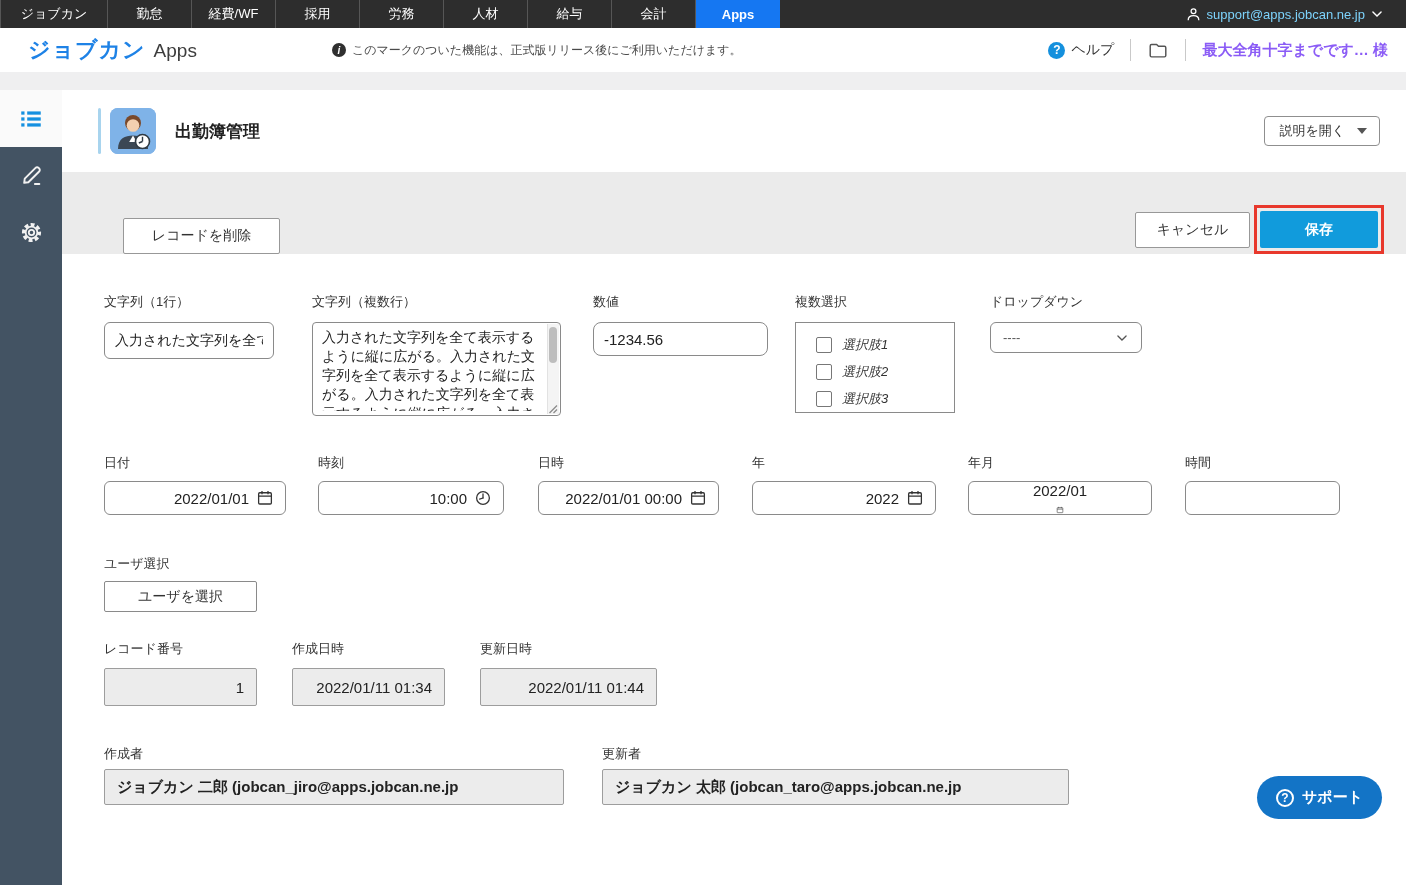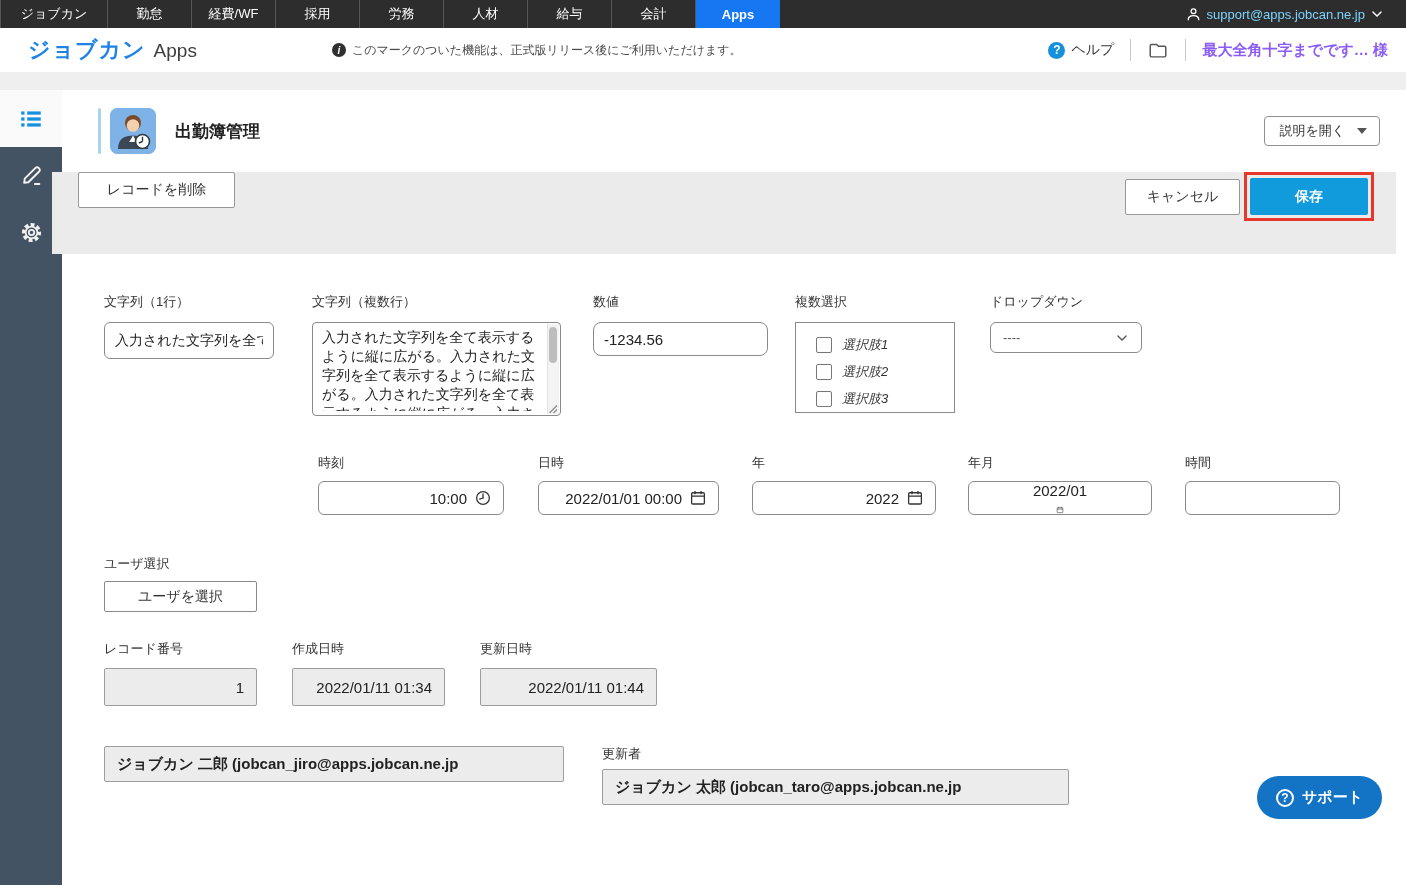--- a/index.html
+++ b/index.html
@@ -38,21 +38,21 @@
   
   .content-bg { position:absolute; left:62px; top:90px; width:1344px; height:795px; background:#fff; }
   .title-row { position:absolute; left:62px; top:90px; width:1344px; height:82px; display:flex; align-items:center; padding-left:36px; background:#fff; }
   .title-bar { width:3px; height:46px; background:#a8d4ee; border-radius:2px; }
   .app-icon { width:46px; height:46px; border-radius:8px; background:#7fb3e8; margin-left:9px; overflow:hidden; }
   .page-title { font-size:17px; font-weight:bold; color:#222; margin-left:19px; }
   .desc-btn { margin-left:auto; margin-right:26px; height:30px; padding:0 12px 0 14px; background:#fff; border:1px solid #8f8f8f; border-radius:4px; font-size:13px; color:#333; display:flex; align-items:center; cursor:pointer; font-family:inherit; }
   .caret { width:0; height:0; border-left:5px solid transparent; border-right:5px solid transparent; border-top:6px solid #555; margin-left:12px; }
 
   
-  .toolbar { position:absolute; left:52px; top:172px; width:1344px; height:82px; background:var(--toolbar_bg,#ebebeb); display:flex; align-items:flex-start; padding-left:26px; padding-right:22px; }
+  .toolbar { position:absolute; left:62px; top:172px; width:1344px; height:82px; background:var(--toolbar_bg,#ebebeb); display:flex; align-items:flex-end; padding-left:61px; padding-right:22px; }
   .btn { font-family:inherit; font-size:14px; cursor:pointer; }
   .btn.white { background:#fff; border:1px solid #989898; border-radius:2px; color:#333; }
   .delete-btn { width:157px; height:36px; }
   .toolbar-right { margin-left:auto; display:flex; align-items:center; gap:4px; }
   .cancel-btn { width:115px; height:36px; }
   .save-annot { border:3px solid var(--highlight_red,#e8382c); padding:3px; line-height:0; }
   .save-btn { width:118px; height:37px; background:var(--save_blue,#119bdc); border:none; border-radius:2px; color:#fff; font-weight:bold; }
 
   
   .fg { position:absolute; }
@@ -257,20 +257,32 @@
   <div class="fg" style="left:990px; top:294px;">
     <div class="fl">ドロップダウン</div>
     <div class="select">
       <span>----</span>
       <svg width="14" height="14" viewBox="0 0 24 24" fill="none" stroke="#555" stroke-width="2.2" stroke-linecap="round">
           <polyline points="5,8.5 12,15.5 19,8.5"></polyline>
         </svg>
     </div>
   </div>
 
+  <div class="fg" style="left:104px; top:455px;">
+    <div class="fl" style="margin-bottom:10px;">日付</div>
+    <div class="dt" style="width:182px;">
+      <span>2022/01/01</span>
+      <svg width="18" height="18" viewBox="0 0 24 24" fill="none" stroke="#333" stroke-width="1.7">
+          <rect x="3.5" y="5" width="17" height="15" rx="1.5"></rect>
+          <line x1="3.5" y1="9.5" x2="20.5" y2="9.5"></line>
+          <line x1="8" y1="2.5" x2="8" y2="7"></line>
+          <line x1="16" y1="2.5" x2="16" y2="7"></line>
+        </svg>
+    </div>
+  </div>
 
   <div class="fg" style="left:318px; top:455px;">
     <div class="fl" style="margin-bottom:10px;">時刻</div>
     <div class="dt" style="width:186px;">
       <span>10:00</span>
       <svg width="18" height="18" viewBox="0 0 24 24" fill="none" stroke="#333" stroke-width="1.7" stroke-linecap="round">
           <circle cx="12" cy="12" r="8.5"></circle>
           <line x1="12" y1="12" x2="12" y2="6.5"></line>
           <line x1="12" y1="12" x2="7.5" y2="13.5"></line>
         </svg>
@@ -335,20 +347,21 @@
     <div class="fl" style="margin-bottom:11px;">作成日時</div>
     <div class="ro right" style="width:153px; height:38px;">2022/01/11 01:34</div>
   </div>
 
   <div class="fg" style="left:480px; top:641px;">
     <div class="fl" style="margin-bottom:11px;">更新日時</div>
     <div class="ro right" style="width:177px; height:38px;">2022/01/11 01:44</div>
   </div>
 
   <div class="fg" style="left:104px; top:746px;">
+    <div class="fl" style="margin-bottom:7px;">作成者</div>
     <div class="ro" style="width:460px; height:36px; font-weight:bold;">ジョブカン 二郎 (jobcan_jiro@apps.jobcan.ne.jp</div>
   </div>
 
   <div class="fg" style="left:602px; top:746px;">
     <div class="fl" style="margin-bottom:7px;">更新者</div>
     <div class="ro" style="width:467px; height:36px; font-weight:bold;">ジョブカン 太郎 (jobcan_taro@apps.jobcan.ne.jp</div>
   </div>
 
   <button class="support">
     <span class="q-icon">?</span>

